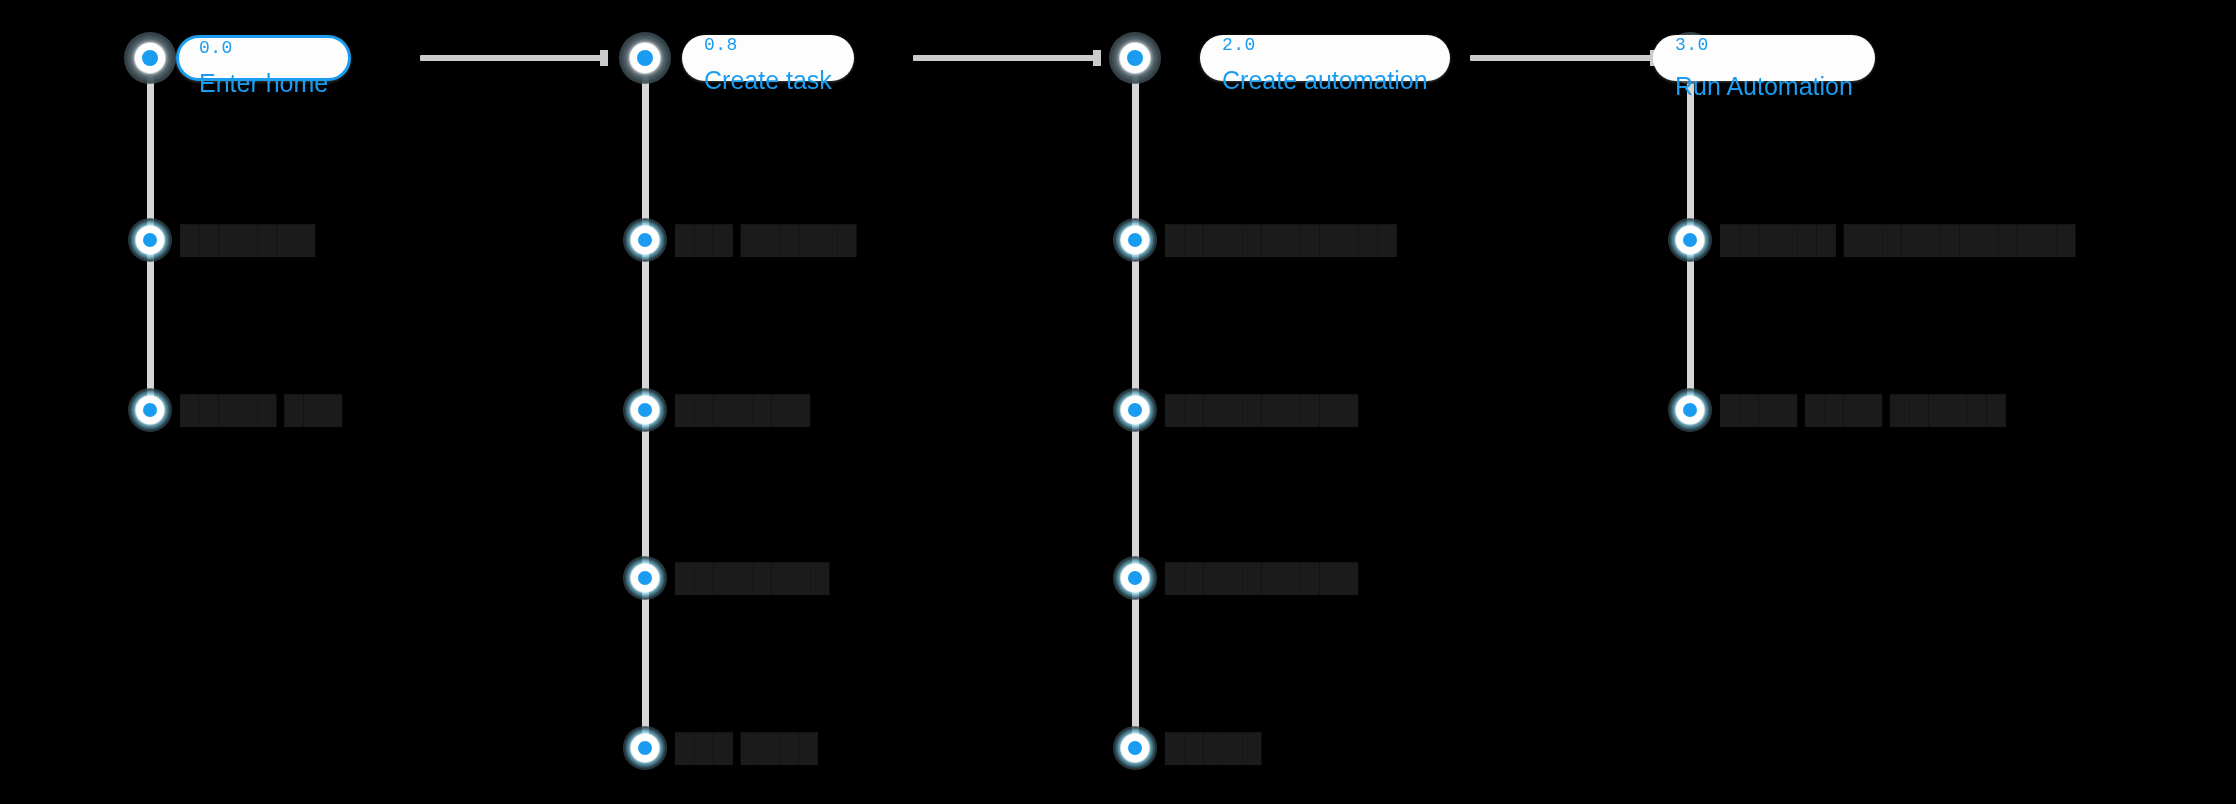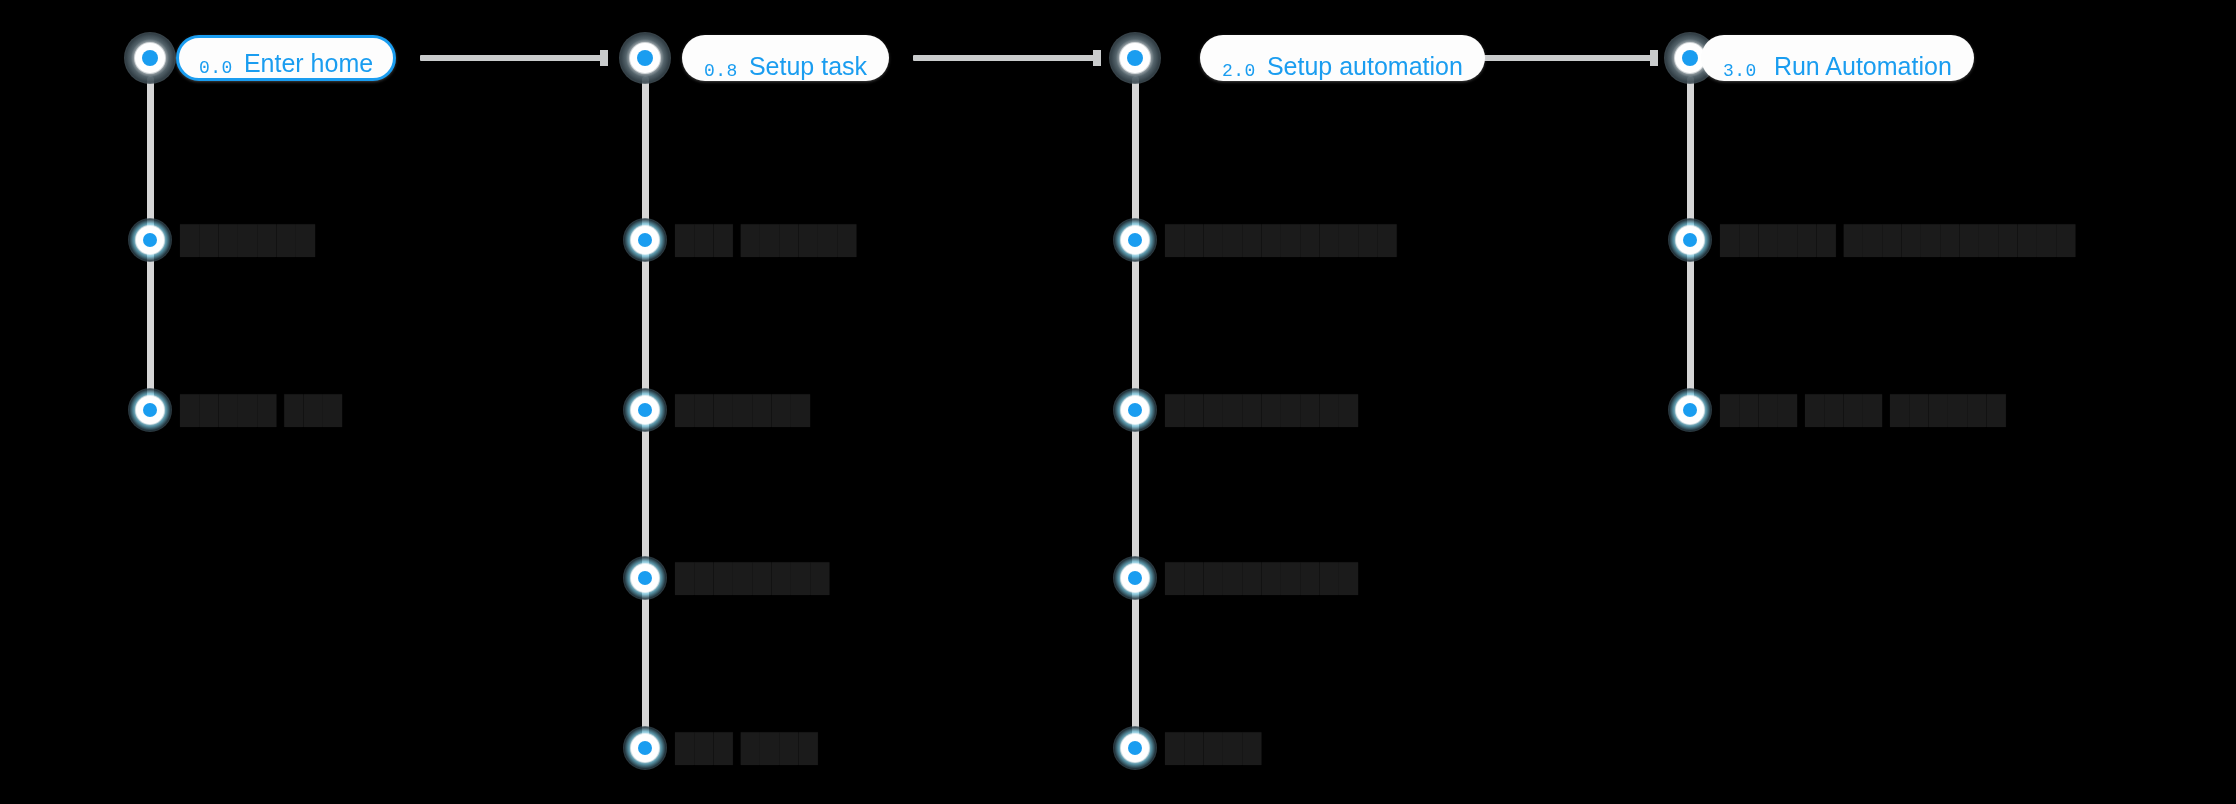--- a/index.html
+++ b/index.html
@@ -63,24 +63,25 @@
       rgba(255,255,255,0) 32%,
       rgba(255,255,255,.95) 38%,
       rgba(120,200,225,.75) 52%,
       rgba(40,60,70,.85) 66%,
       rgba(200,215,222,.35) 80%,
       rgba(255,255,255,0) 92%);
   }
 
   
   .pill{
-    position:absolute;display:flex;align-items:flex-end;gap:11px;
+    position:absolute;display:flex;align-items:flex-start;gap:11px;
     height:46px;padding:0 22px;border-radius:24px;
     background:#fdfdfd;box-shadow:0 1px 3px rgba(255,255,255,.25);
     white-space:nowrap;
+    flex-direction:column;
   }
   .pill.active{border:3px solid #1a9df0;height:40px;padding:0 20px;}
   .pill .num{
     font-family:"Liberation Mono",monospace;font-size:18px;color:#1a9df0;letter-spacing:.5px;
   }
   .pill .txt{font-size:25px;color:#1a9df0;font-weight:400;}
 
   
   .sublabel{
     position:absolute;font-size:27px;line-height:32px;font-weight:700;
@@ -126,21 +127,21 @@
     <div class="sublabel" style="left: 180px; top: 394px; width: 146px;">█████ ███</div>
     <div class="column"></div>
     <div class="spine" style="left: 642px; top: 76px; height: 676px;"></div>
     <div class="node main" style="left: 619px; top: 32px;">
       <div class="halo"></div>
       <div class="disc"></div>
       <div class="core"></div>
     </div>
     <div class="pill" style="left: 682px; top: 35px;">
       <span class="num">0.8</span>
-      <span class="txt">Setup task</span>
+      <span class="txt">Create task</span>
     </div>
     <div class="node sub" style="left: 623px; top: 218px;">
       <div class="halo"></div>
       <div class="disc"></div>
       <div class="core"></div>
     </div>
     <div class="sublabel" style="left: 675px; top: 224px; width: 166px;">███ ██████</div>
     <div class="node sub" style="left: 623px; top: 388px;">
       <div class="halo"></div>
       <div class="disc"></div>
@@ -161,21 +162,21 @@
     <div class="sublabel" style="left: 675px; top: 732px; width: 130px;">███ ████</div>
     <div class="column"></div>
     <div class="spine" style="left: 1132px; top: 76px; height: 676px;"></div>
     <div class="node main" style="left: 1109px; top: 32px;">
       <div class="halo"></div>
       <div class="disc"></div>
       <div class="core"></div>
     </div>
     <div class="pill" style="left: 1200px; top: 35px;">
       <span class="num">2.0</span>
-      <span class="txt">Setup automation</span>
+      <span class="txt">Create automation</span>
     </div>
     <div class="node sub" style="left: 1113px; top: 218px;">
       <div class="halo"></div>
       <div class="disc"></div>
       <div class="core"></div>
     </div>
     <div class="sublabel" style="left: 1165px; top: 224px; width: 232px;">████████████</div>
     <div class="node sub" style="left: 1113px; top: 388px;">
       <div class="halo"></div>
       <div class="disc"></div>
@@ -194,21 +195,21 @@
       <div class="core"></div>
     </div>
     <div class="sublabel" style="left: 1165px; top: 732px; width: 94px;">█████</div>
     <div class="column"></div>
     <div class="spine" style="left: 1687px; top: 76px; height: 338px;"></div>
     <div class="node main" style="left: 1664px; top: 32px;">
       <div class="halo"></div>
       <div class="disc"></div>
       <div class="core"></div>
     </div>
-    <div class="pill" style="left: 1701px; top: 35px; gap: 17px;">
+    <div class="pill" style="left: 1653px; top: 35px; gap: 17px;">
       <span class="num">3.0</span>
       <span class="txt">Run Automation</span>
     </div>
     <div class="node sub" style="left: 1668px; top: 218px;">
       <div class="halo"></div>
       <div class="disc"></div>
       <div class="core"></div>
     </div>
     <div class="sublabel" style="left: 1720px; top: 224px; width: 418px;">██████ ████████████</div>
     <div class="node sub" style="left: 1668px; top: 388px;">

